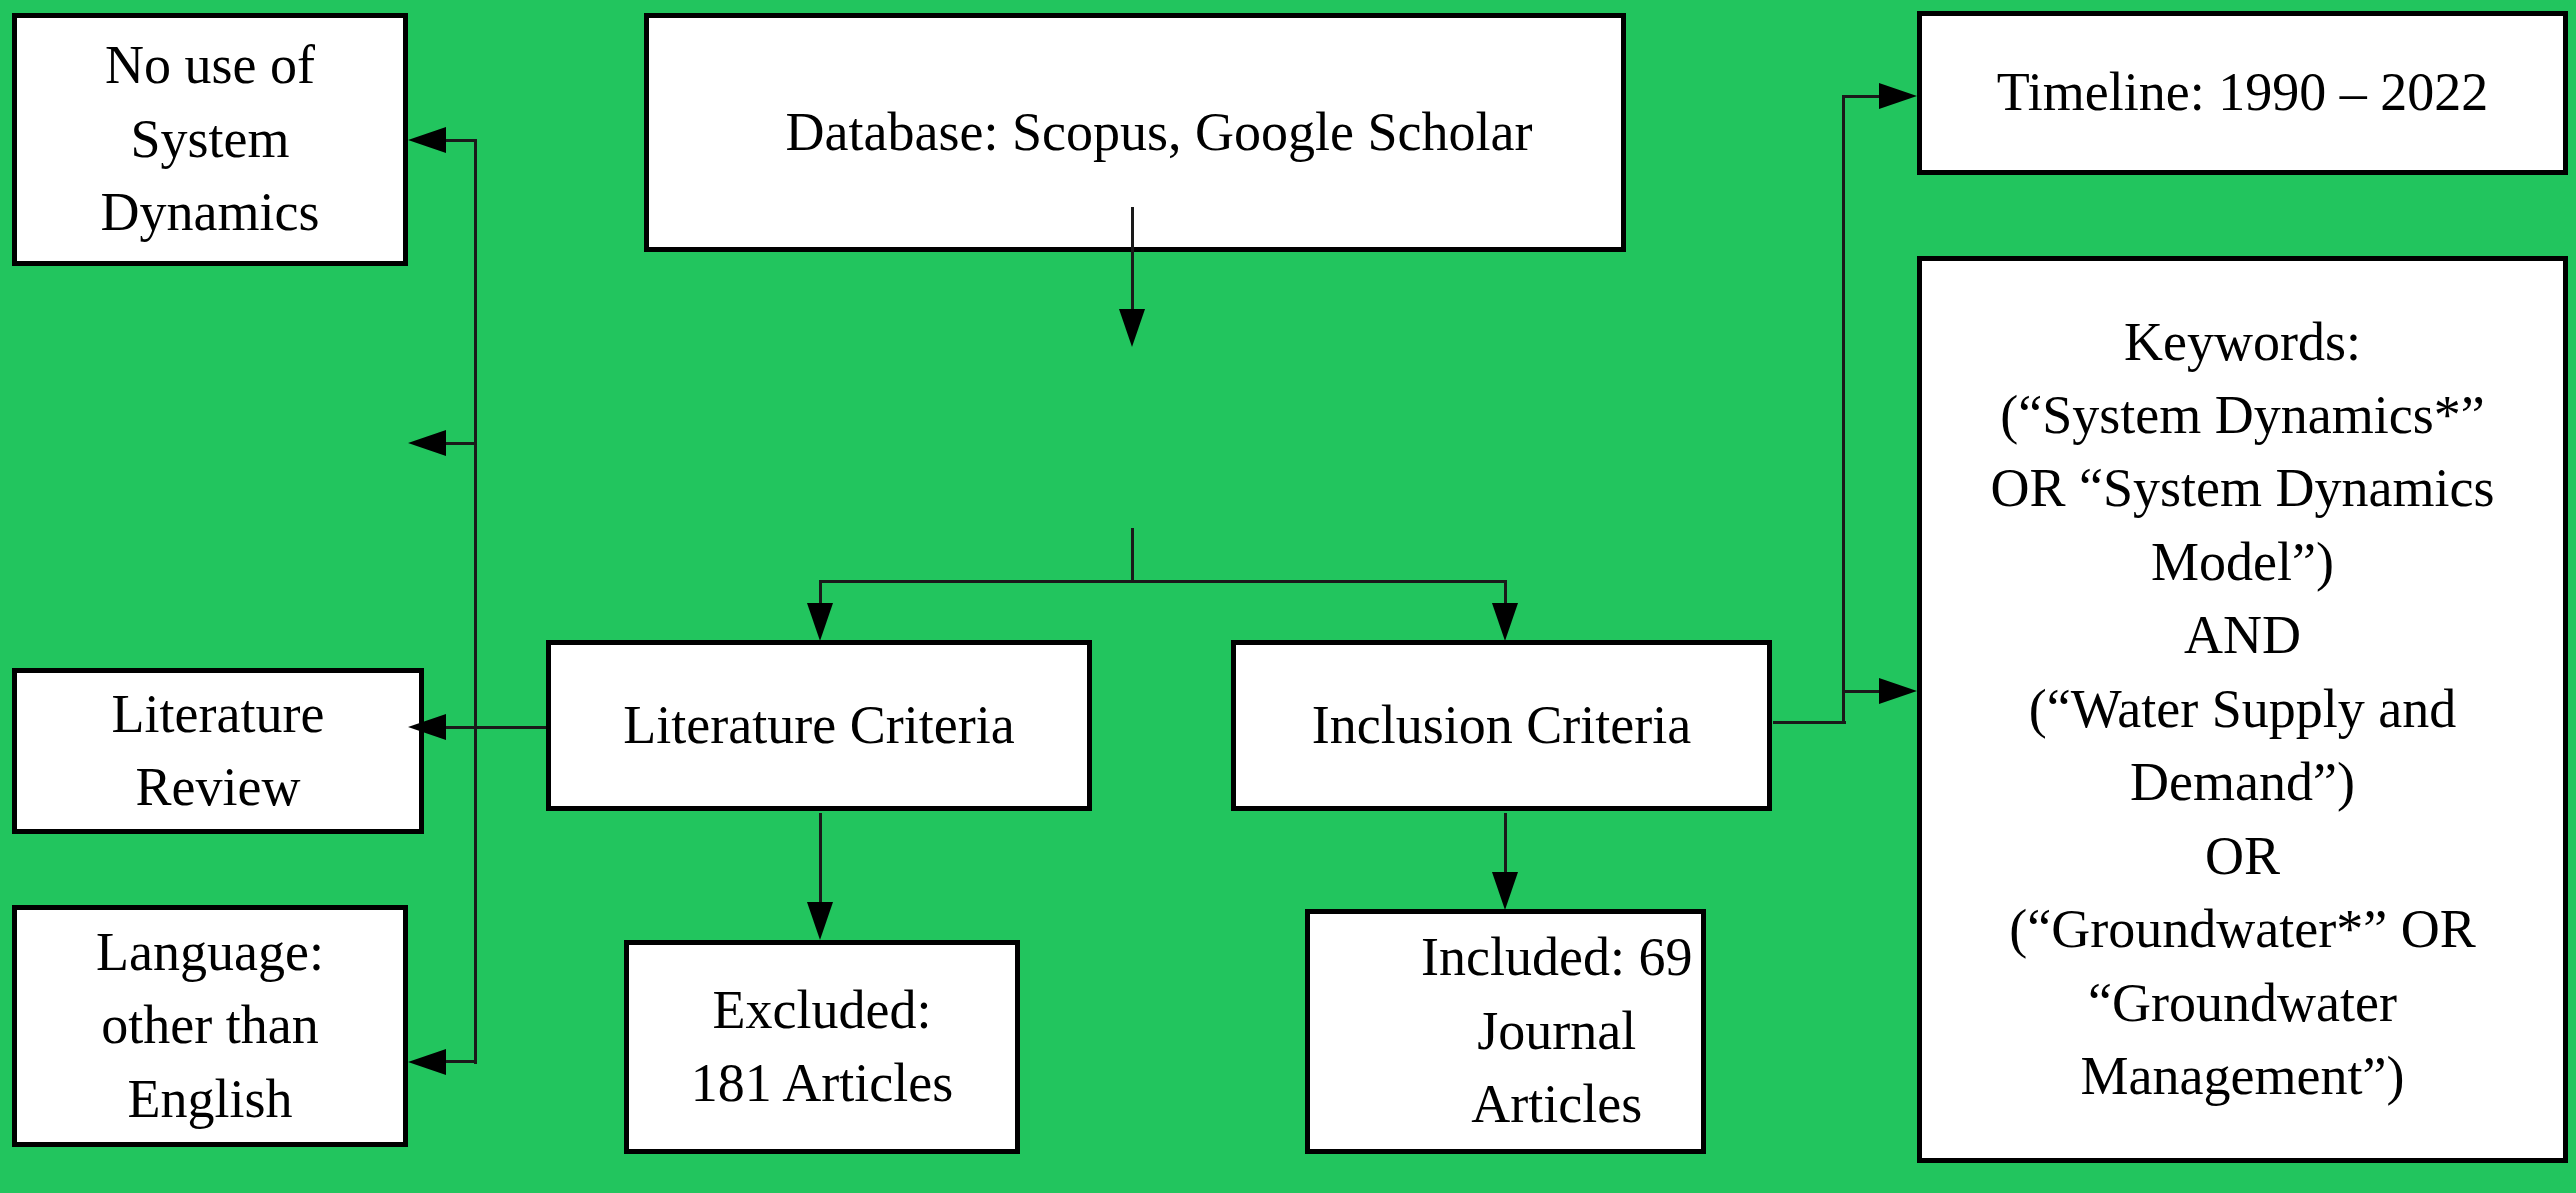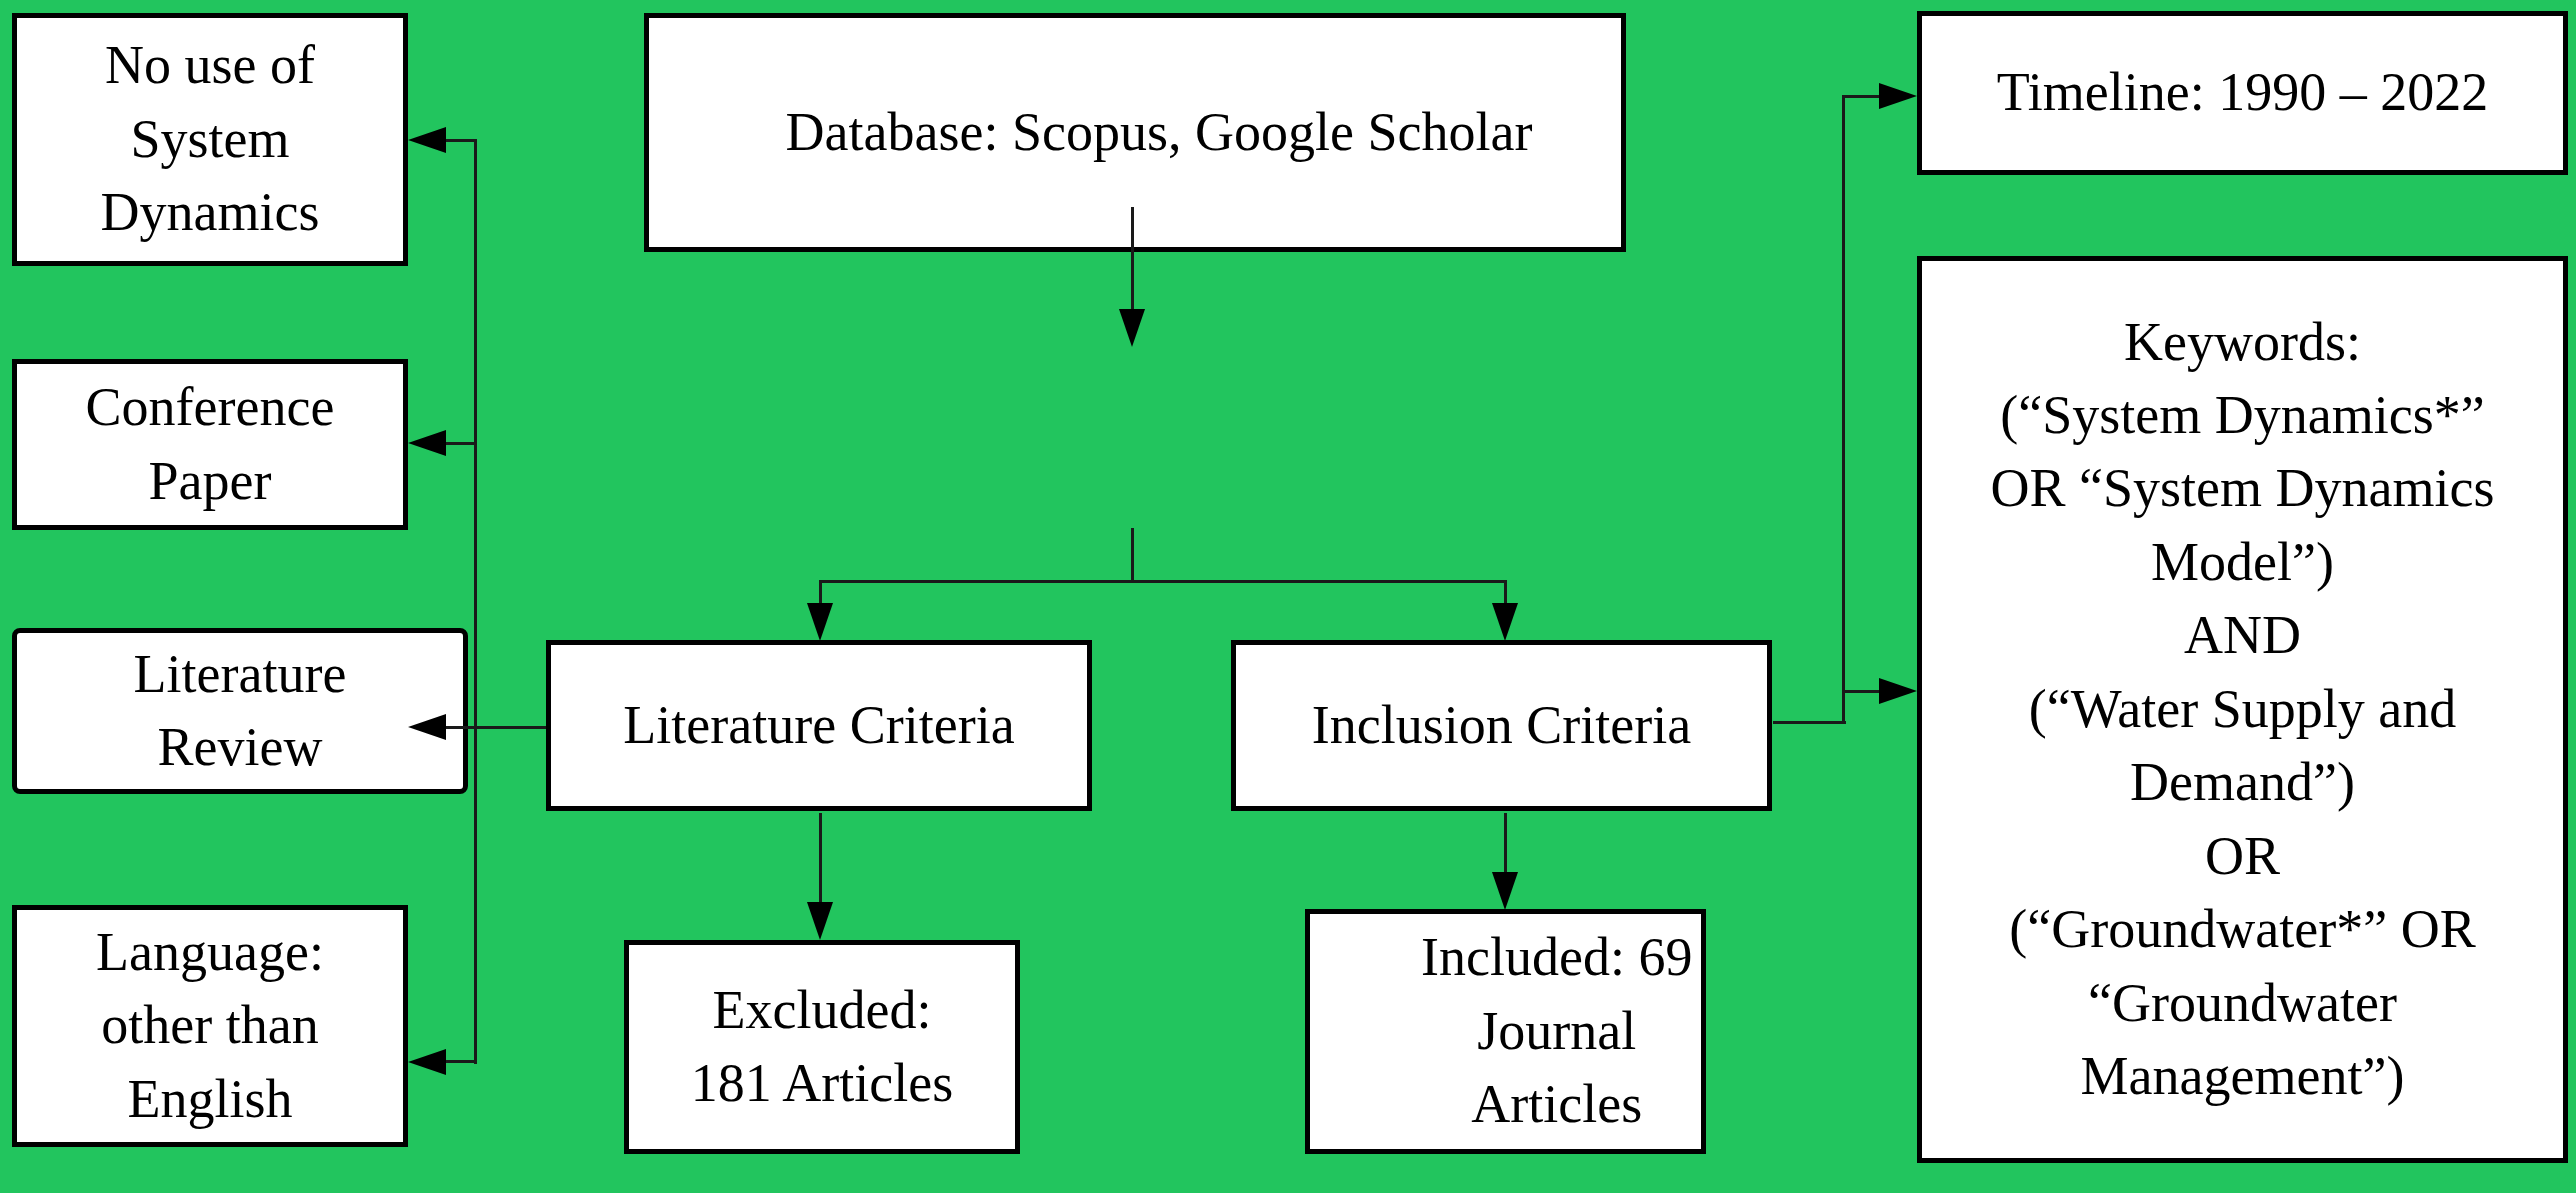--- a/index.html
+++ b/index.html
@@ -63,26 +63,22 @@
 <body>
 
 <div id="canvas">
 
   <div class="box" style="left:12px; top:12.8px; width:396px; height:253px;">
     <div class="txt">No use of
 System
 Dynamics</div>
   </div>
 
-  <div class="box" style="left:12px; top:359px; width:396px; height:171px;">
-    <div class="txt">Conference
-Paper</div>
-  </div>
 
-  <div class="box" style="left:12px; top:628px; width:456px; height:166px;border-radius:8px;">
+  <div class="box" style="left:12px; top:668px; width:412px; height:166px;">
     <div class="txt">Literature
 Review</div>
   </div>
 
   <div class="box" style="left:12px; top:905px; width:396px; height:242px;">
     <div class="txt">Language:
 other than
 English</div>
   </div>
 

